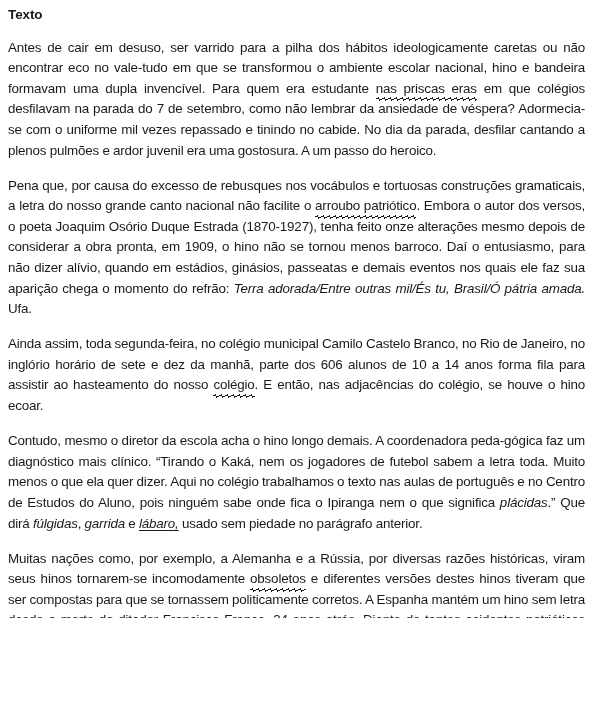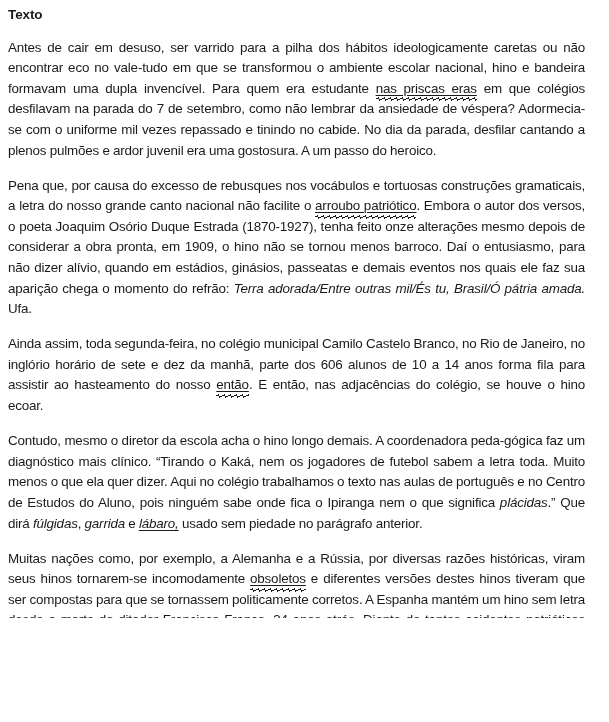--- a/index.html
+++ b/index.html
@@ -45,21 +45,20 @@
     text-align: left;
     margin: 12px 0 0 0;
     letter-spacing: -0.15px;
   }
   .source b { font-weight: bold; }
   em { }
   b  { font-weight: bold; }
 
   
   .uw {
-    text-decoration: underline;
     text-decoration-thickness: 1px;
     text-underline-offset: 1.5px;
     position: relative;
     white-space: nowrap;
   }
   .uw::after {
     content: "";
     position: absolute;
     left: 0;
     right: 0;
@@ -83,21 +82,21 @@
 </head>
 <body>
 
 <div class="page">
 
   <h1 class="doc-title">Texto</h1>
 
   <div>
     <p class="para">Antes de cair em desuso, ser varrido para a pilha dos hábitos ideologicamente caretas ou não encontrar eco no vale-tudo em que se transformou o ambiente escolar nacional, hino e bandeira formavam uma dupla invencível. Para quem era estudante <span class="uw">nas priscas eras</span> em que colégios desfilavam na parada do 7 de setembro, como não lembrar da ansiedade de véspera? Adormecia-se com o uniforme mil vezes repassado e tinindo no cabide. No dia da parada, desfilar cantando a plenos pulmões e ardor juvenil era uma gostosura. A um passo do heroico.</p>
     <p class="para">Pena que, por causa do excesso de rebusques nos vocábulos e tortuosas construções gramaticais, a letra do nosso grande canto nacional não facilite o <span class="uw">arroubo patriótico</span>. Embora o autor dos versos, o poeta Joaquim Osório Duque Estrada (1870-1927), tenha feito onze alterações mesmo depois de considerar a obra pronta, em 1909, o hino não se tornou menos barroco. Daí o entusiasmo, para não dizer alívio, quando em estádios, ginásios, passeatas e demais eventos nos quais ele faz sua aparição chega o momento do refrão: <em>Terra adorada/Entre outras mil/És tu, Brasil/Ó pátria amada.</em> Ufa.</p>
-    <p class="para">Ainda assim, toda segunda-feira, no colégio municipal Camilo Castelo Branco, no Rio de Janeiro, no inglório horário de sete e dez da manhã, parte dos 606 alunos de 10 a 14 anos forma fila para assistir ao hasteamento do nosso <span class="uw">então</span>. E então, nas adjacências do colégio, se houve o hino ecoar.</p>
+    <p class="para">Ainda assim, toda segunda-feira, no colégio municipal Camilo Castelo Branco, no Rio de Janeiro, no inglório horário de sete e dez da manhã, parte dos 606 alunos de 10 a 14 anos forma fila para assistir ao hasteamento do nosso <span class="uw">colégio</span>. E então, nas adjacências do colégio, se houve o hino ecoar.</p>
     <p class="para">Contudo, mesmo o diretor da escola acha o hino longo demais. A coordenadora peda-gógica faz um diagnóstico mais clínico. “Tirando o Kaká, nem os jogadores de futebol sabem a letra toda. Muito menos o que ela quer dizer. Aqui no colégio trabalhamos o texto nas aulas de português e no Centro de Estudos do Aluno, pois ninguém sabe onde fica o Ipiranga nem o que significa <em>plácidas</em>.” Que dirá <em>fúlgidas</em>, <em>garrida</em> e <em class="u">lábaro,</em> usado sem piedade no parágrafo anterior.</p>
     <p class="para">Muitas nações como, por exemplo, a Alemanha e a Rússia, por diversas razões históricas, viram seus hinos tornarem-se incomodamente <span class="uw">obsoletos</span> e diferentes versões destes hinos tiveram que ser compostas para que se tornassem politicamente corretos. A Espanha mantém um hino sem letra desde a morte do ditador Francisco Franco, 34 anos atrás. Diante de tantos acidentes patrióticos mundo afora, o nosso <span class="uw">impávido colosso</span> que ergue da justiça a clava forte merece ser louvado. E cantado a plenos pulmões, mesmo que não se saiba o que significa <em>clava</em>.</p>
   </div>
 
   <p class="source">
     <span>Texto adaptado de: A PLENOS PULMÕES. </span><b>Piauí_34</b><span>: p. 7, ano 3, jul. 2009.</span>
   </p>
 
 </div>
 

